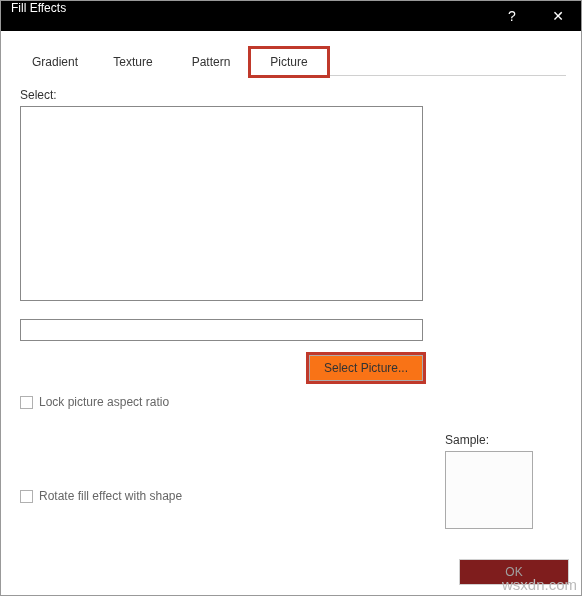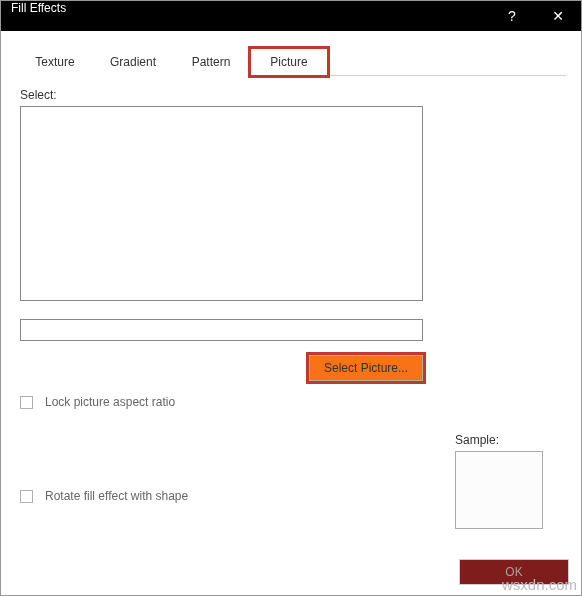--- a/index.html
+++ b/index.html
@@ -91,36 +91,36 @@
       border: 1px solid #adadad;
       background: #f97316;
       padding: 5px 14px;
       color: #333;
       outline: 3px solid #c0392b;
       outline-offset: 0;
     }
     .checkbox-row {
       display: flex;
       align-items: center;
-      gap: 12px;
+      gap: 6px;
       margin-top: 14px;
       color: #666;
     }
     .checkbox-row.second {
       margin-top: 80px;
     }
     .chk {
       width: 13px;
       height: 13px;
       border: 1px solid #b0b0b0;
       background: #fff;
     }
     .sample-area {
       position: absolute;
-      right: 30px;
+      right: 40px;
       top: 432px;
       width: 96px;
     }
     .sample-box {
       border: 1px solid #aaa;
       width: 88px;
       height: 78px;
       background: #fcfcfc;
       margin-top: 2px;
     }
@@ -168,22 +168,22 @@
 
   <div class="titlebar">
     <span class="titlebar-title">Fill Effects</span>
     <div class="titlebar-btn">?</div>
     <div class="titlebar-btn">✕</div>
   </div>
 
   <div class="content">
 
     <div class="tabstrip">
+      <div class="tab">Gradient</div>
       <div class="tab">Texture</div>
-      <div class="tab">Gradient</div>
       <div class="tab">Pattern</div>
       <div class="tab active highlighted">Picture</div>
     </div>
 
     <div class="panel">
       <span class="label">Select:</span>
       <div class="picture-box"></div>
       <div class="picture-name"></div>
 
       <div class="select-row">

